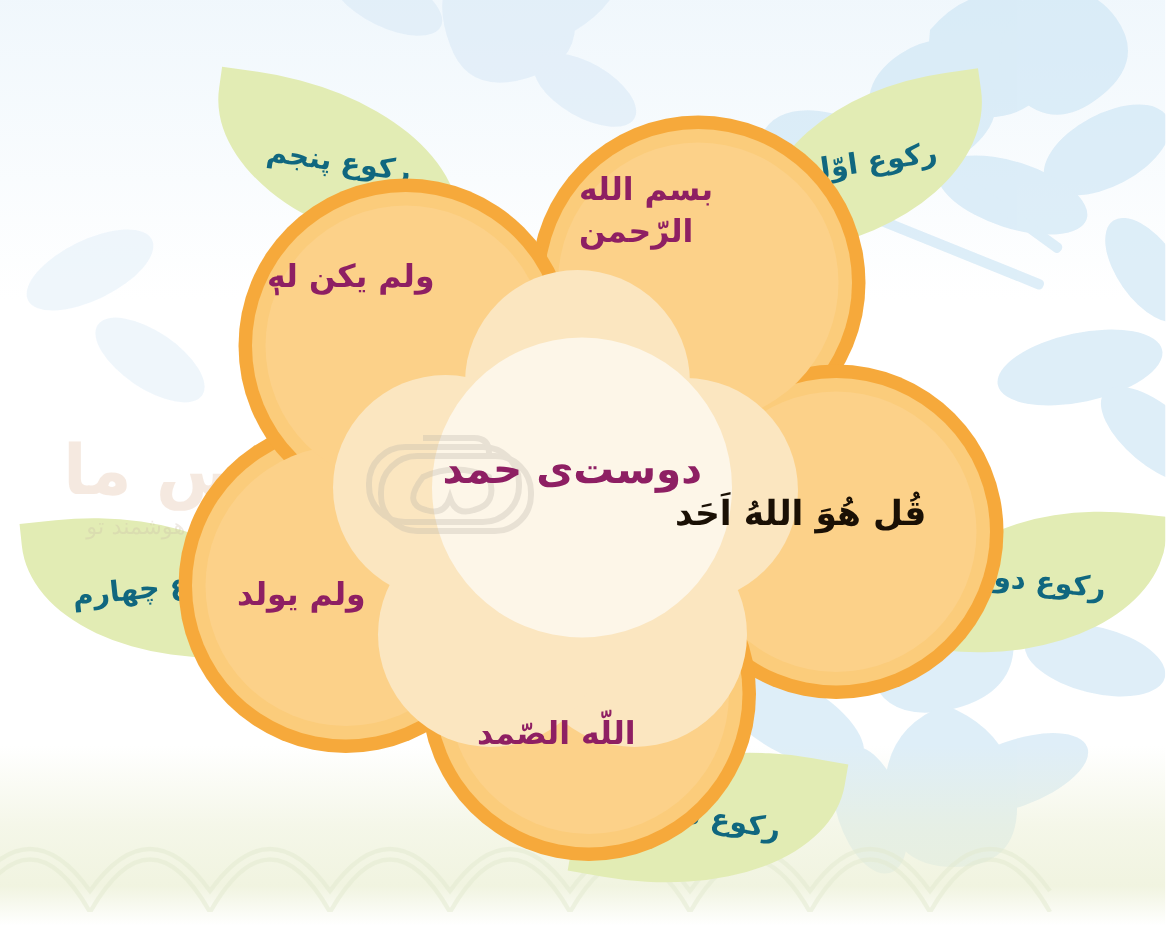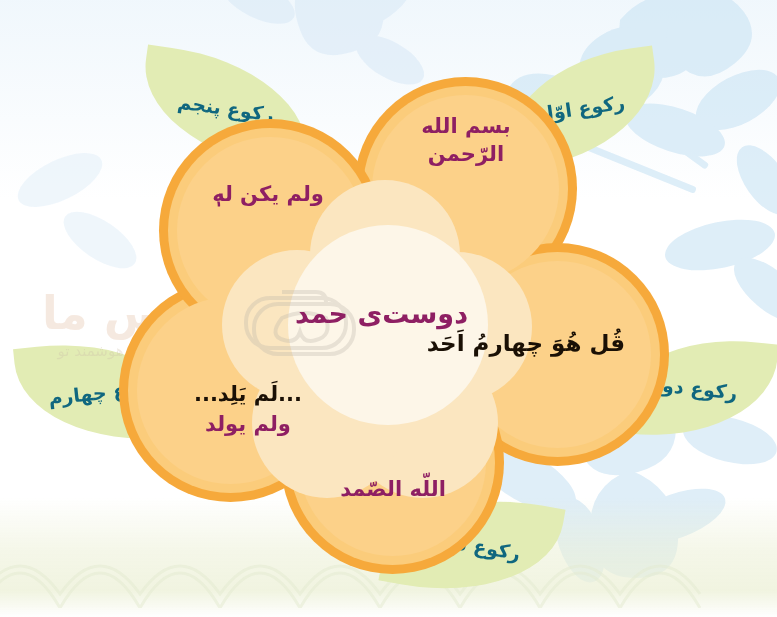--- a/index.html
+++ b/index.html
@@ -40,21 +40,21 @@
     background:#fbe6c0;
   }
   .core{
     position:absolute;border-radius:50%;
     background:#fdf6e8;
   }
 
   
   .ptext{
     position:absolute;
-    direction:rtl;text-align:center;
+    direction:rtl;text-align:left;
     font-weight:bold;
     line-height:1.35;
     white-space:nowrap;
   }
   .t-magenta{color:#8e1f63;}
   .t-dark{color:#1a1005;}
 
   
   .leaf{
     position:absolute;
@@ -212,33 +212,32 @@
         <path d="M44 4 h34 q10 0 10 10"></path>
       </g>
     </svg>
 
     <div class="ptext t-magenta" style="left:386px;top:112px;width:160px;font-size:21px;">
       <div>بسم الله</div>
       <div>الرّحمن</div>
     </div>
 
     <div class="ptext t-dark" style="left:450px;top:328px;width:175px;font-size:23px;">
-      <div>قُل هُوَ چهارمُ اَحَد</div>
+      <div>قُل هُوَ اللهُ اَحَد</div>
     </div>
 
     <div class="ptext t-magenta" style="left:318px;top:475px;width:150px;font-size:21px;">
       <div>اللّه الصّمد</div>
     </div>
 
     <div class="ptext" style="left:158px;top:380px;width:180px;font-size:21px;">
-      <div class="t-dark">...لَم یَلِد...</div>
       <div class="t-magenta" style="margin-top:2px;">ولم یولد</div>
     </div>
 
-    <div class="ptext" style="left:178px;top:180px;width:180px;font-size:21px;">
+    <div class="ptext" style="left:178px;top:170px;width:180px;font-size:21px;">
       <div class="t-magenta">ولم یکن له‌ٖ</div>
     </div>
 
     <div class="ptext t-magenta" style="left:308px;top:296px;width:160px;font-size:27px;">
       <div>دوست‌ی حمد</div>
     </div>
 
   </div>
 
 </div>

